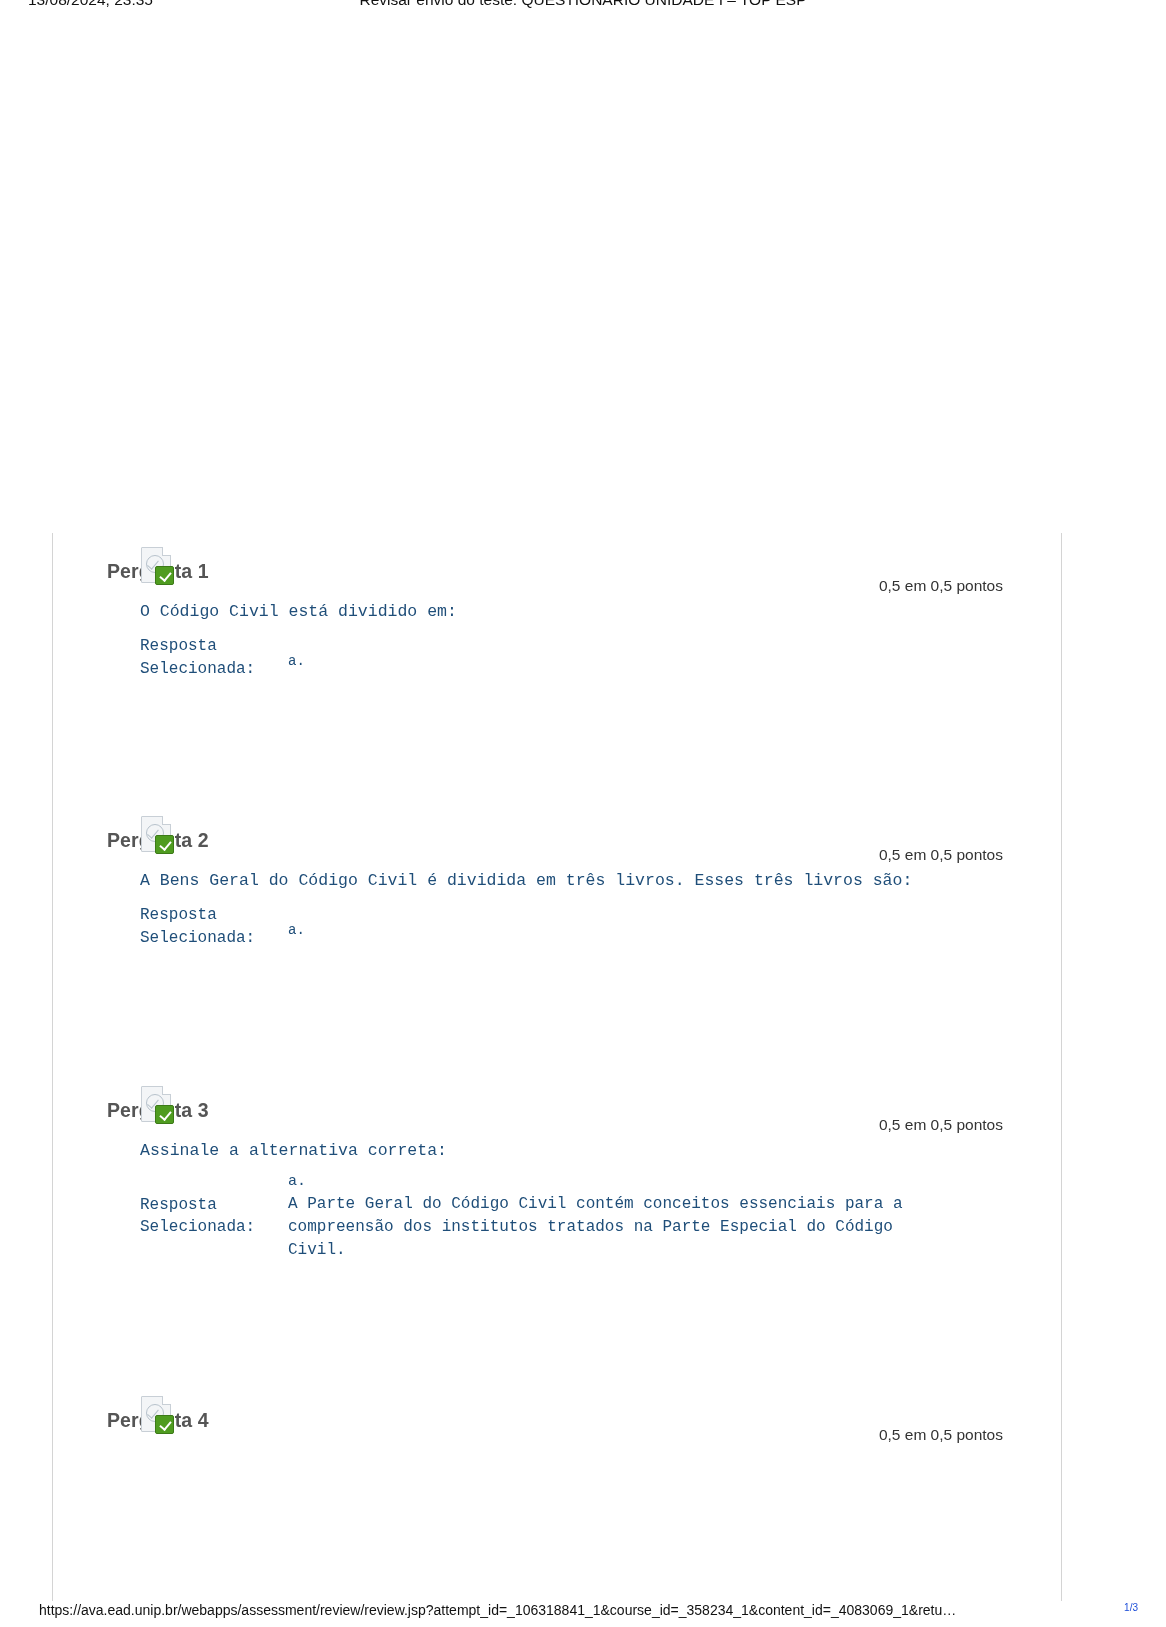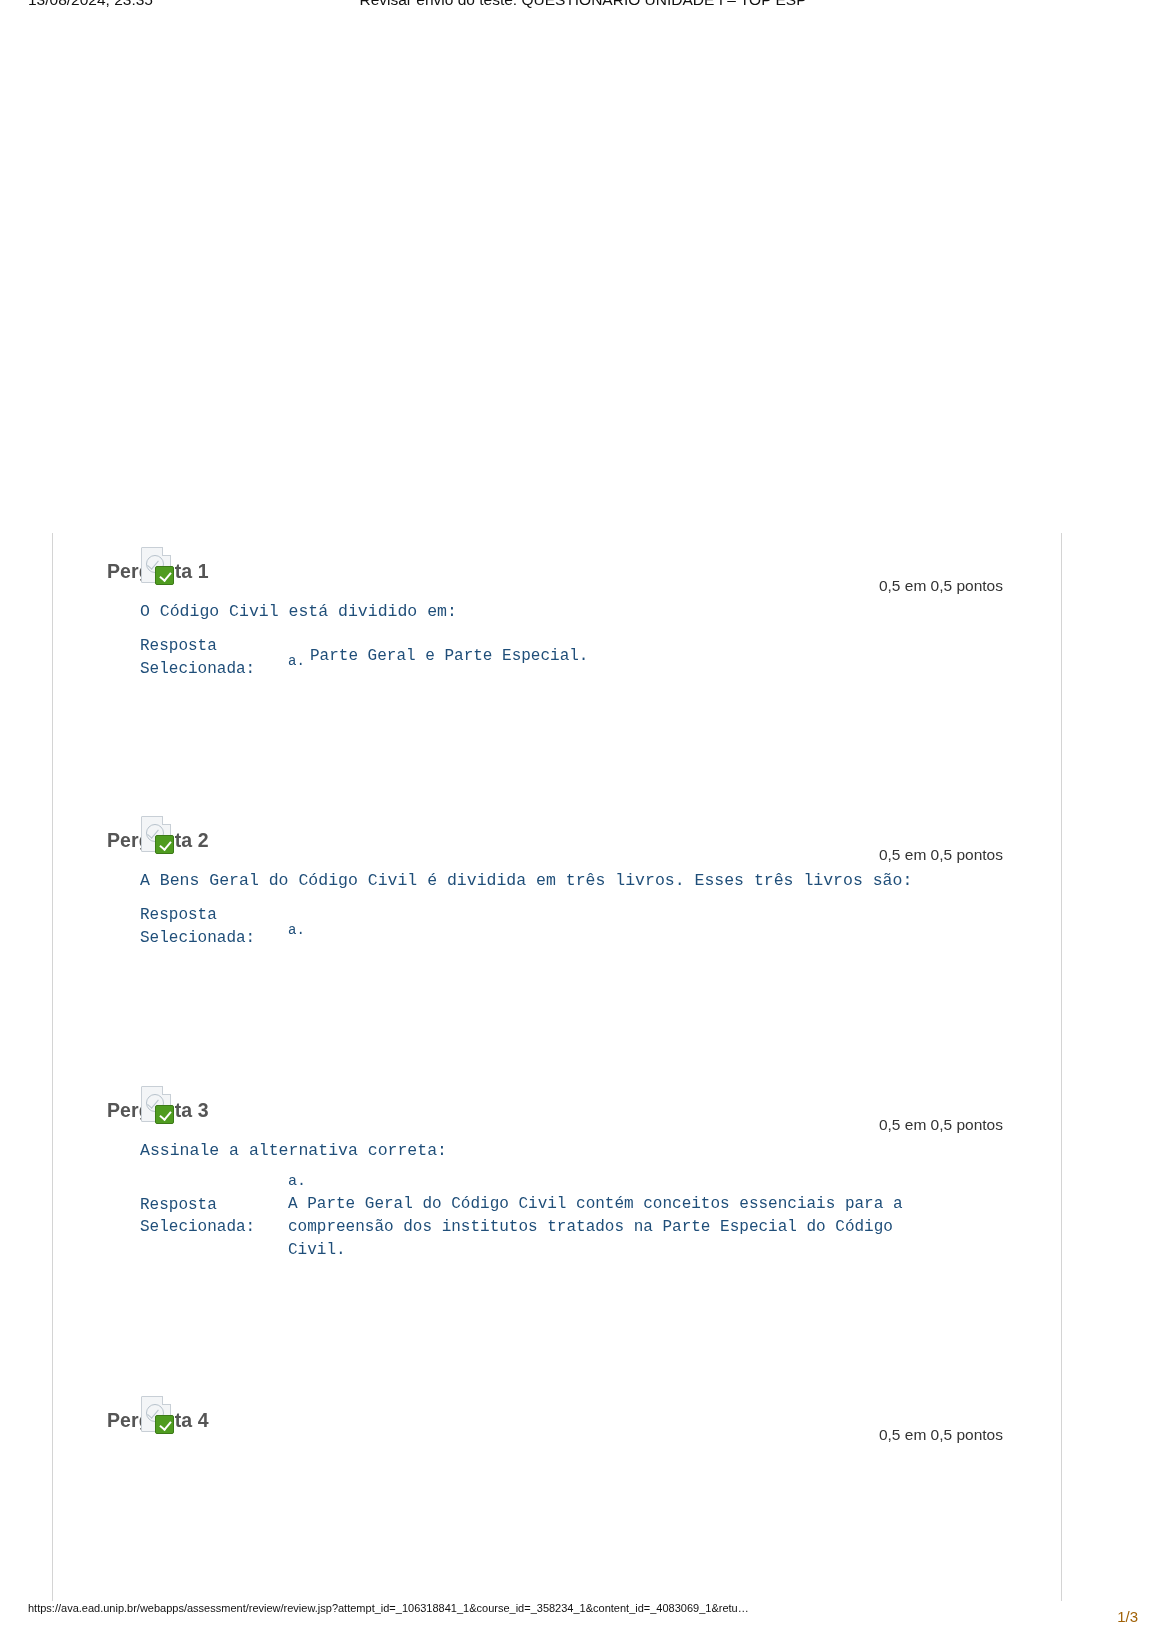--- a/index.html
+++ b/index.html
@@ -239,32 +239,32 @@
   
   .print-footer {
     position: absolute;
     left: 0;
     top: 1596px;
     width: 1166px;
     height: 31px;
   }
   .pf-url {
     position: absolute;
-    left: 28px;
+    left: 39px;
     top: 6px;
-    font-size: 11px;
+    font-size: 14px;
     color: #111;
     white-space: nowrap;
   }
   .pf-page {
     position: absolute;
     right: 28px;
-    top: 12px;
-    font-size: 15px;
-    color: #a16207;
+    top: 6px;
+    font-size: 10px;
+    color: #1d4ed8;
     white-space: nowrap;
   }
 </style>
 </head>
 <body>
 
 <div class="print-header">
   <div class="ph-inner">
     <div class="ph-date">13/08/2024, 23:35</div>
     <div class="ph-title">Revisar envio do teste: QUESTIONÁRIO UNIDADE I – TOP ESP</div>
@@ -284,21 +284,20 @@
       <div class="doc"></div>
       <div class="ring"></div>
       <div class="ring-tick"></div>
       <div class="badge"></div>
     </div>
     <div class="q-body">
       <p class="q-prompt">O Código Civil está dividido em:</p>
       <div class="answer-row">
         <span class="answer-label">Resposta Selecionada:</span>
         <span class="answer-letter">a.</span>
-        <span class="answer-text">Parte Geral e Parte Especial.</span>
       </div>
     </div>
   </div>
 
   <div class="question-block qb2">
     <div class="q-header">
       <div class="q-title">Pergunta 2</div>
       <div class="q-points">0,5 em 0,5 pontos</div>
     </div>
     <div class="status-icon">

